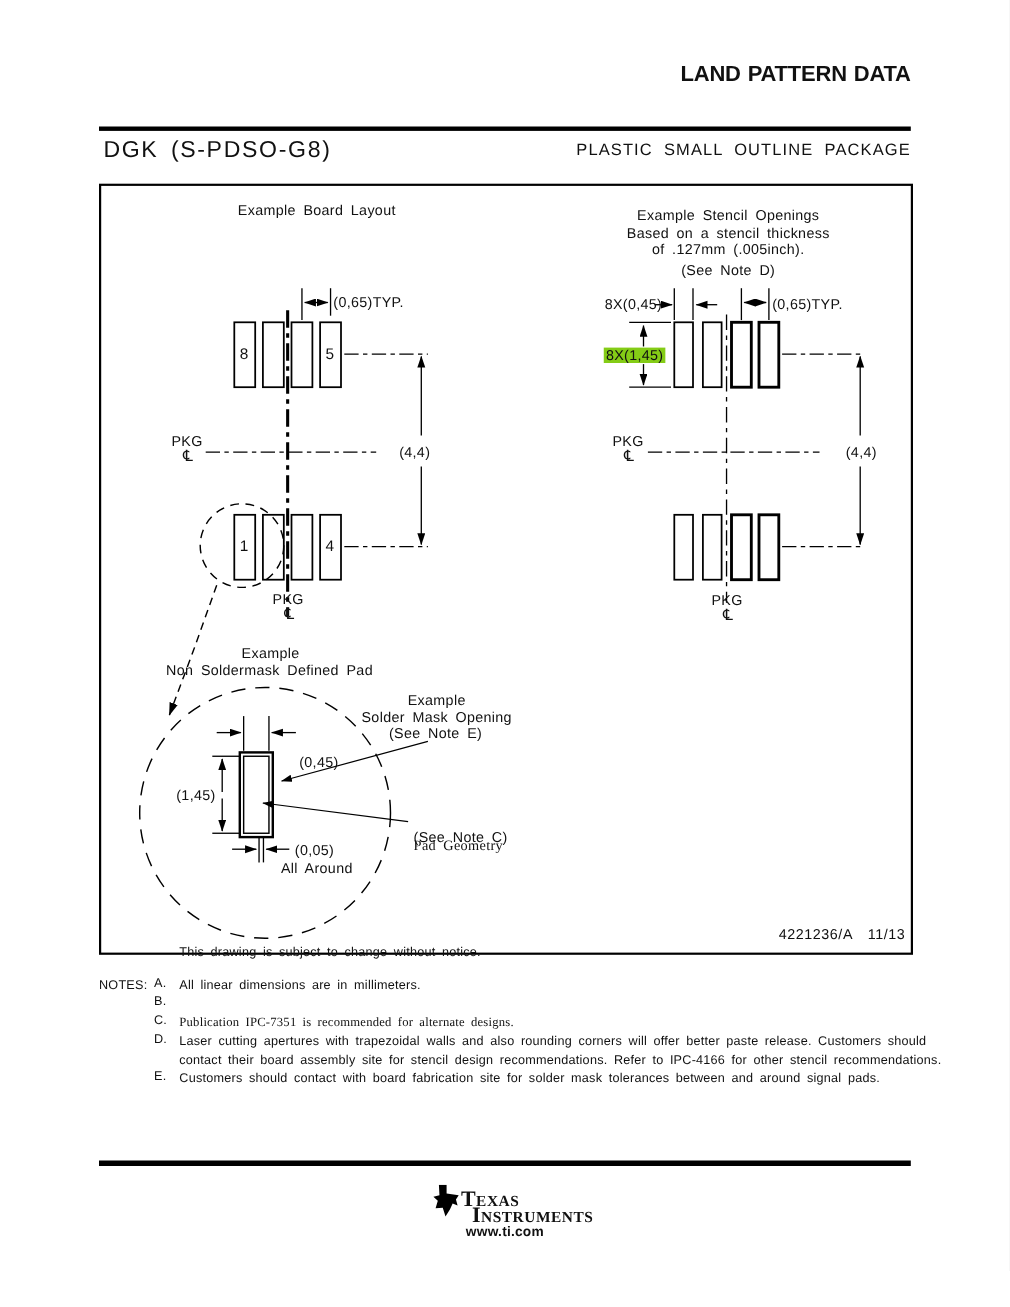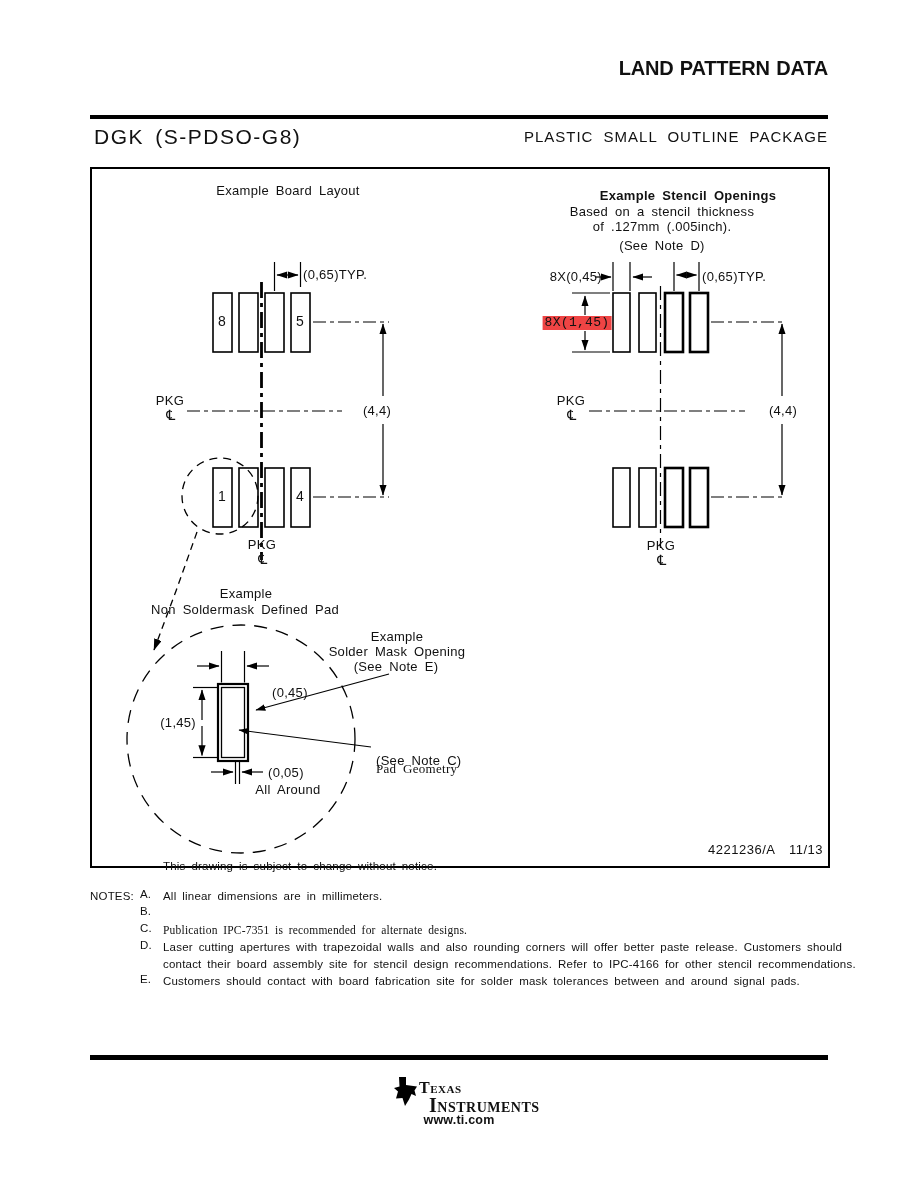--- a/index.html
+++ b/index.html
@@ -150,27 +150,27 @@
   <div class="lbl" style="left:272px;top:686px;">(0,45)</div>
   <div class="lbl rt" style="left:196px;top:716px;">(1,45)</div>
   <div class="lbl" style="left:268px;top:766px;">(0,05)</div>
   <div class="lbl ctr" style="left:288px;top:783px;">All Around</div>
   <div class="lbl ctr" style="left:397px;top:630px;">Example</div>
   <div class="lbl ctr" style="left:397px;top:645px;">Solder Mask Opening</div>
   <div class="lbl ctr" style="left:396px;top:660px;">(See Note E)</div>
   <div class="lbl" style="left:376px;top:762px;font-family:Liberation Serif, serif;">Pad Geometry</div>
   <div class="lbl" style="left:376px;top:754px;">(See Note C)</div>
 
-  <div class="lbl ctr" style="left:662px;top:189px;font-weight:bold;margin-left:26px;">Example Stencil Openings</div>
+  <div class="lbl ctr" style="left:662px;top:189px;font-weight:normal;">Example Stencil Openings</div>
   <div class="lbl ctr" style="left:662px;top:205px;">Based on a stencil thickness</div>
   <div class="lbl ctr" style="left:662px;top:220px;">of .127mm (.005inch).</div>
   <div class="lbl ctr" style="left:662px;top:239px;">(See Note D)</div>
   <div class="lbl rt" style="left:592px;top:270px;margin-left:10px;">8X(0,45)</div>
   <div class="lbl" style="left:702px;top:270px;">(0,65)TYP.</div>
-  <div class="lbl ctr" style="left:577px;top:316px;background:#ef4444;padding:0 2px;font-family:Liberation Mono, monospace;">8X(1,45)</div>
+  <div class="lbl ctr" style="left:577px;top:316px;background:#84cc16;padding:0 2px;">8X(1,45)</div>
   <div class="lbl ctr" style="left:783px;top:404px;">(4,4)</div>
   <div class="lbl ctr" style="left:571px;top:394px;">PKG</div>
   <div class="lbl ctr cl" style="left:572px;top:408px;">℄</div>
   <div class="lbl ctr" style="left:661px;top:539px;">PKG</div>
   <div class="lbl ctr cl" style="left:662px;top:553px;">℄</div>
 
   <div class="lbl rt nowrap" style="left:823px;top:843px;letter-spacing:.5px;">4221236/A  11/13</div>
 
   <div>
     <div class="notes-text" style="left:90px;top:888px;width:60px;">NOTES:</div>
@@ -184,18 +184,18 @@
     <div class="notes-text" style="top:939px;">Laser cutting apertures with trapezoidal walls and also rounding corners will offer better paste release. Customers should contact their board assembly site for stencil design recommendations.  Refer to IPC-4166 for other stencil recommendations.</div>
     <div class="notes-letter" style="top:973px;">E.</div>
     <div class="notes-text" style="top:973px;">Customers should contact with board fabrication site for solder mask tolerances between and around signal pads.</div>
   </div>
 
   <div class="rule" style="left:90px;top:1055px;width:738px;height:5px;"></div>
   <div>
     <svg style="position:absolute;left:391px;top:1077px;" width="27" height="30" viewBox="0 0 27 30">
       <path fill="#000" d="M8,0 L15,0 L15,8 L26,9.5 L23.5,13.5 L25,19 L20.5,17 L18,22.5 L14,29 L11.5,21 L5,21.5 L7,14.5 L3,11 L8.5,9.5 Z"></path>
     </svg>
-    <div class="lbl serifcaps" style="left:419px;top:1079px;font-size:16px;">Texas</div>
+    <div class="lbl serifcaps" style="left:419px;top:1079px;font-size:20px;">Texas</div>
     <div class="lbl serifcaps" style="left:429px;top:1094px;font-size:20px;">Instruments</div>
     <div class="lbl ctr" style="left:459px;top:1114px;font-size:12.5px;font-weight:bold;letter-spacing:.2px;">www.ti.com</div>
   </div>
 
 </div>
 
 </body></html>

